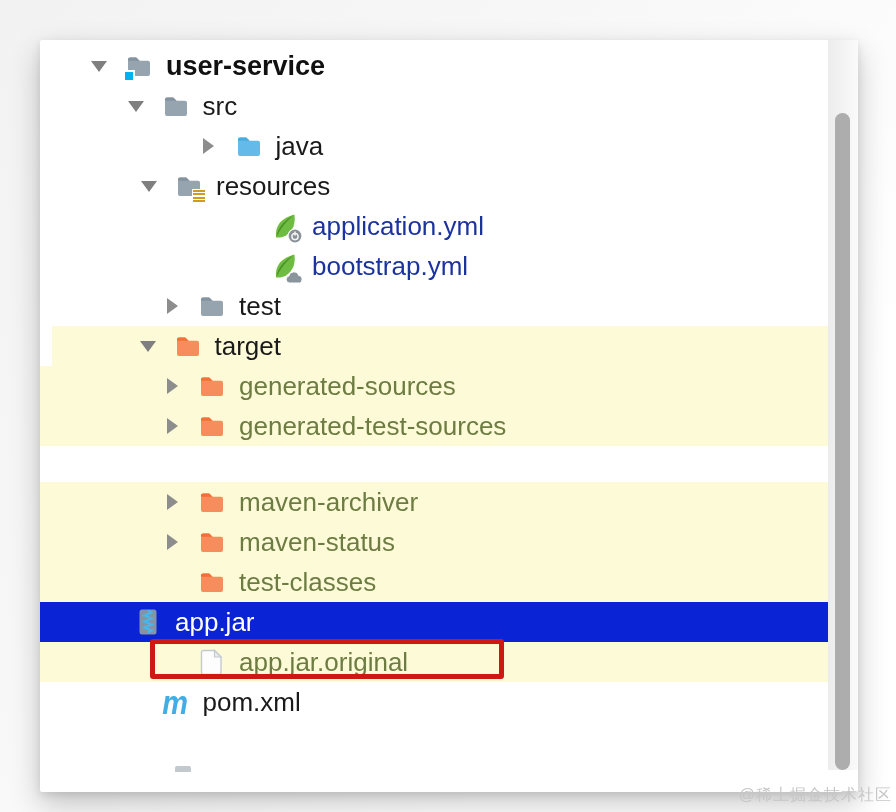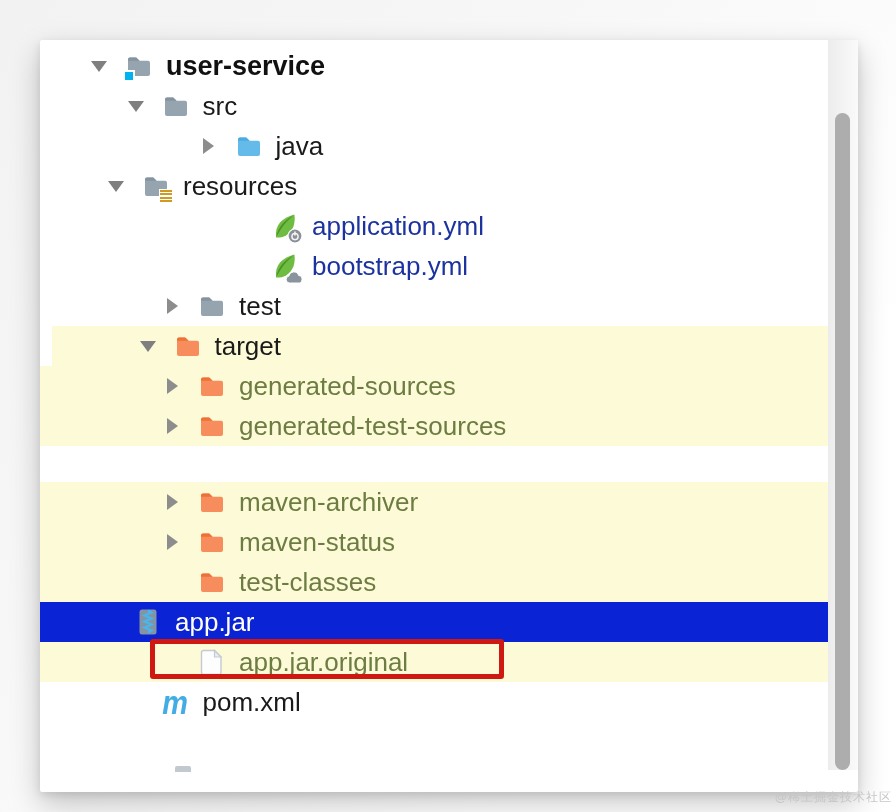--- a/index.html
+++ b/index.html
@@ -39,21 +39,21 @@
   .scroll-track {
     position:absolute; right:0; top:0; width:30px; height:730px;
     background:linear-gradient(to right,#ececec,#fafafa);
   }
   .scroll-thumb {
     position:absolute; left:7px; top:73px; width:15px; height:657px;
     background:#adadad; border-radius:8px;
   }
   .clipped-row-sliver { position:absolute; left:135px; top:726px; width:16px; height:6px; background:#c2cad0; border-radius:2px 2px 0 0; }
   .watermark {
-    position:absolute; right:4px; bottom:6px; font-size:12px; color:#c6c6c6; letter-spacing:1px;
+    position:absolute; right:4px; bottom:6px; font-size:16px; color:#c6c6c6; letter-spacing:1px;
   }
 </style>
 </head>
 <body>
 
 <div class="window">
   <div class="tree" id="tree">
       <div class="row" style="padding-left: 51px;">
         <span class="arrow-slot">
           <span class="arrow-expanded"></span>
@@ -84,21 +84,21 @@
           <span class="arrow-collapsed"></span>
         </span>
         <span class="icon-box">
           <svg width="28" height="28" viewBox="0 0 28 28">
             <path d="M3 7.5 a2 2 0 0 1 2-2 h6.2 l3.4 3.2 h8.4 a2 2 0 0 1 2 2 v11.3 a2 2 0 0 1-2 2 H5 a2 2 0 0 1-2-2 z" fill="#64bbe9"></path>
             <path d="M3 7.5 a2 2 0 0 1 2-2 h6.2 l3.4 3.2 H3 z" fill="#4aabdf"></path>
           </svg>
         </span>
         <span class="txt-default">java</span>
       </div>
-      <div class="row" style="padding-left: 68px;">
+      <div class="row" style="padding-left: 101px;">
         <span class="arrow-slot">
           <span class="arrow-expanded"></span>
         </span>
         <span class="icon-box">
           <svg width="28" height="28" viewBox="0 0 28 28">
             <path d="M3 7.5 a2 2 0 0 1 2-2 h6.2 l3.4 3.2 h8.4 a2 2 0 0 1 2 2 v11.3 a2 2 0 0 1-2 2 H5 a2 2 0 0 1-2-2 z" fill="#96a4af"></path>
             <path d="M3 7.5 a2 2 0 0 1 2-2 h6.2 l3.4 3.2 H3 z" fill="#8493a0"></path>
           </svg>
           <span class="badge badge-lines">
             <i></i>

